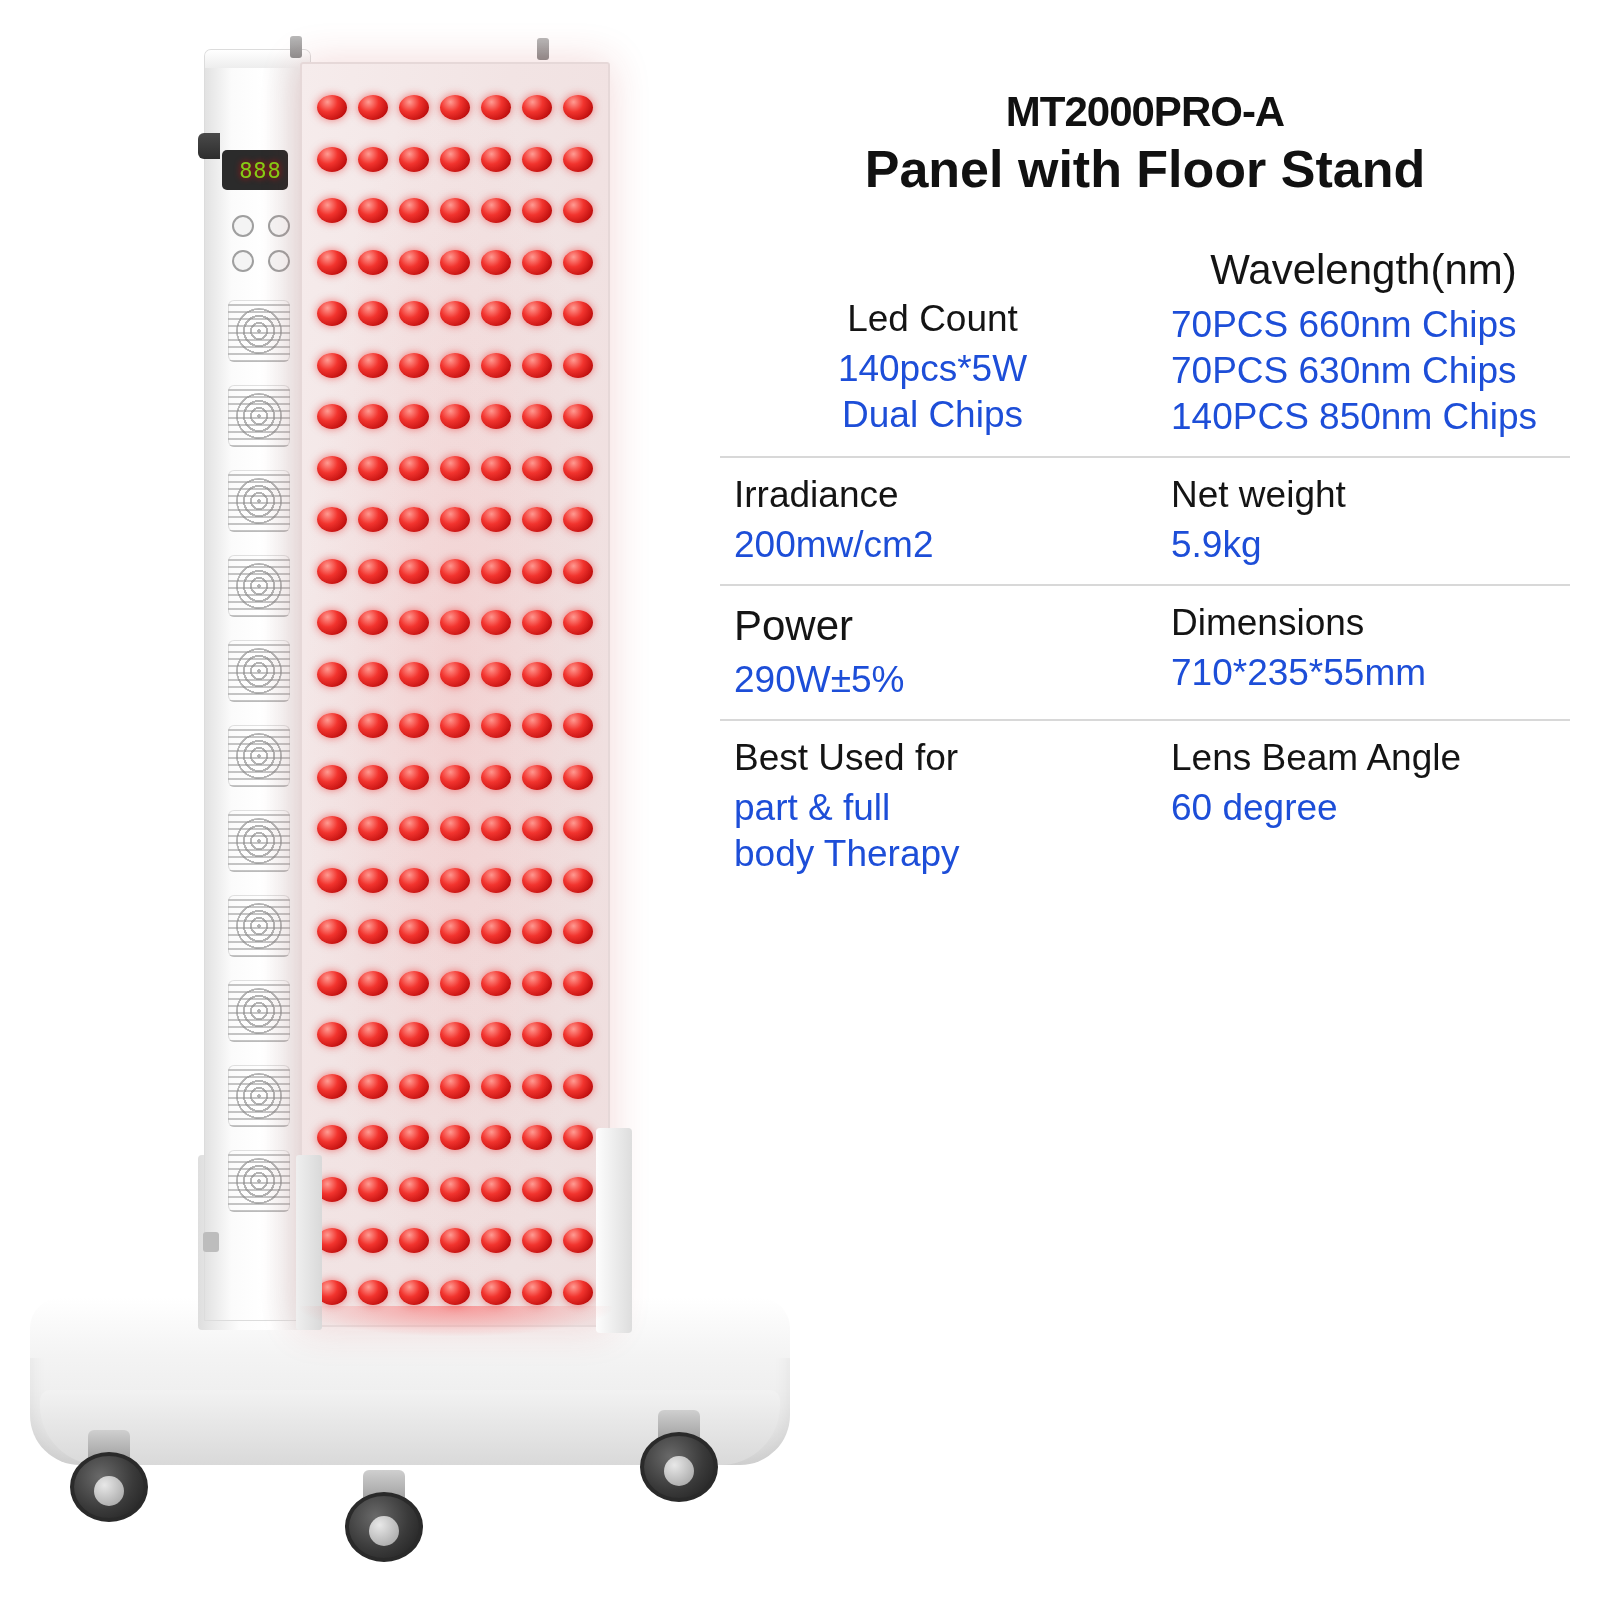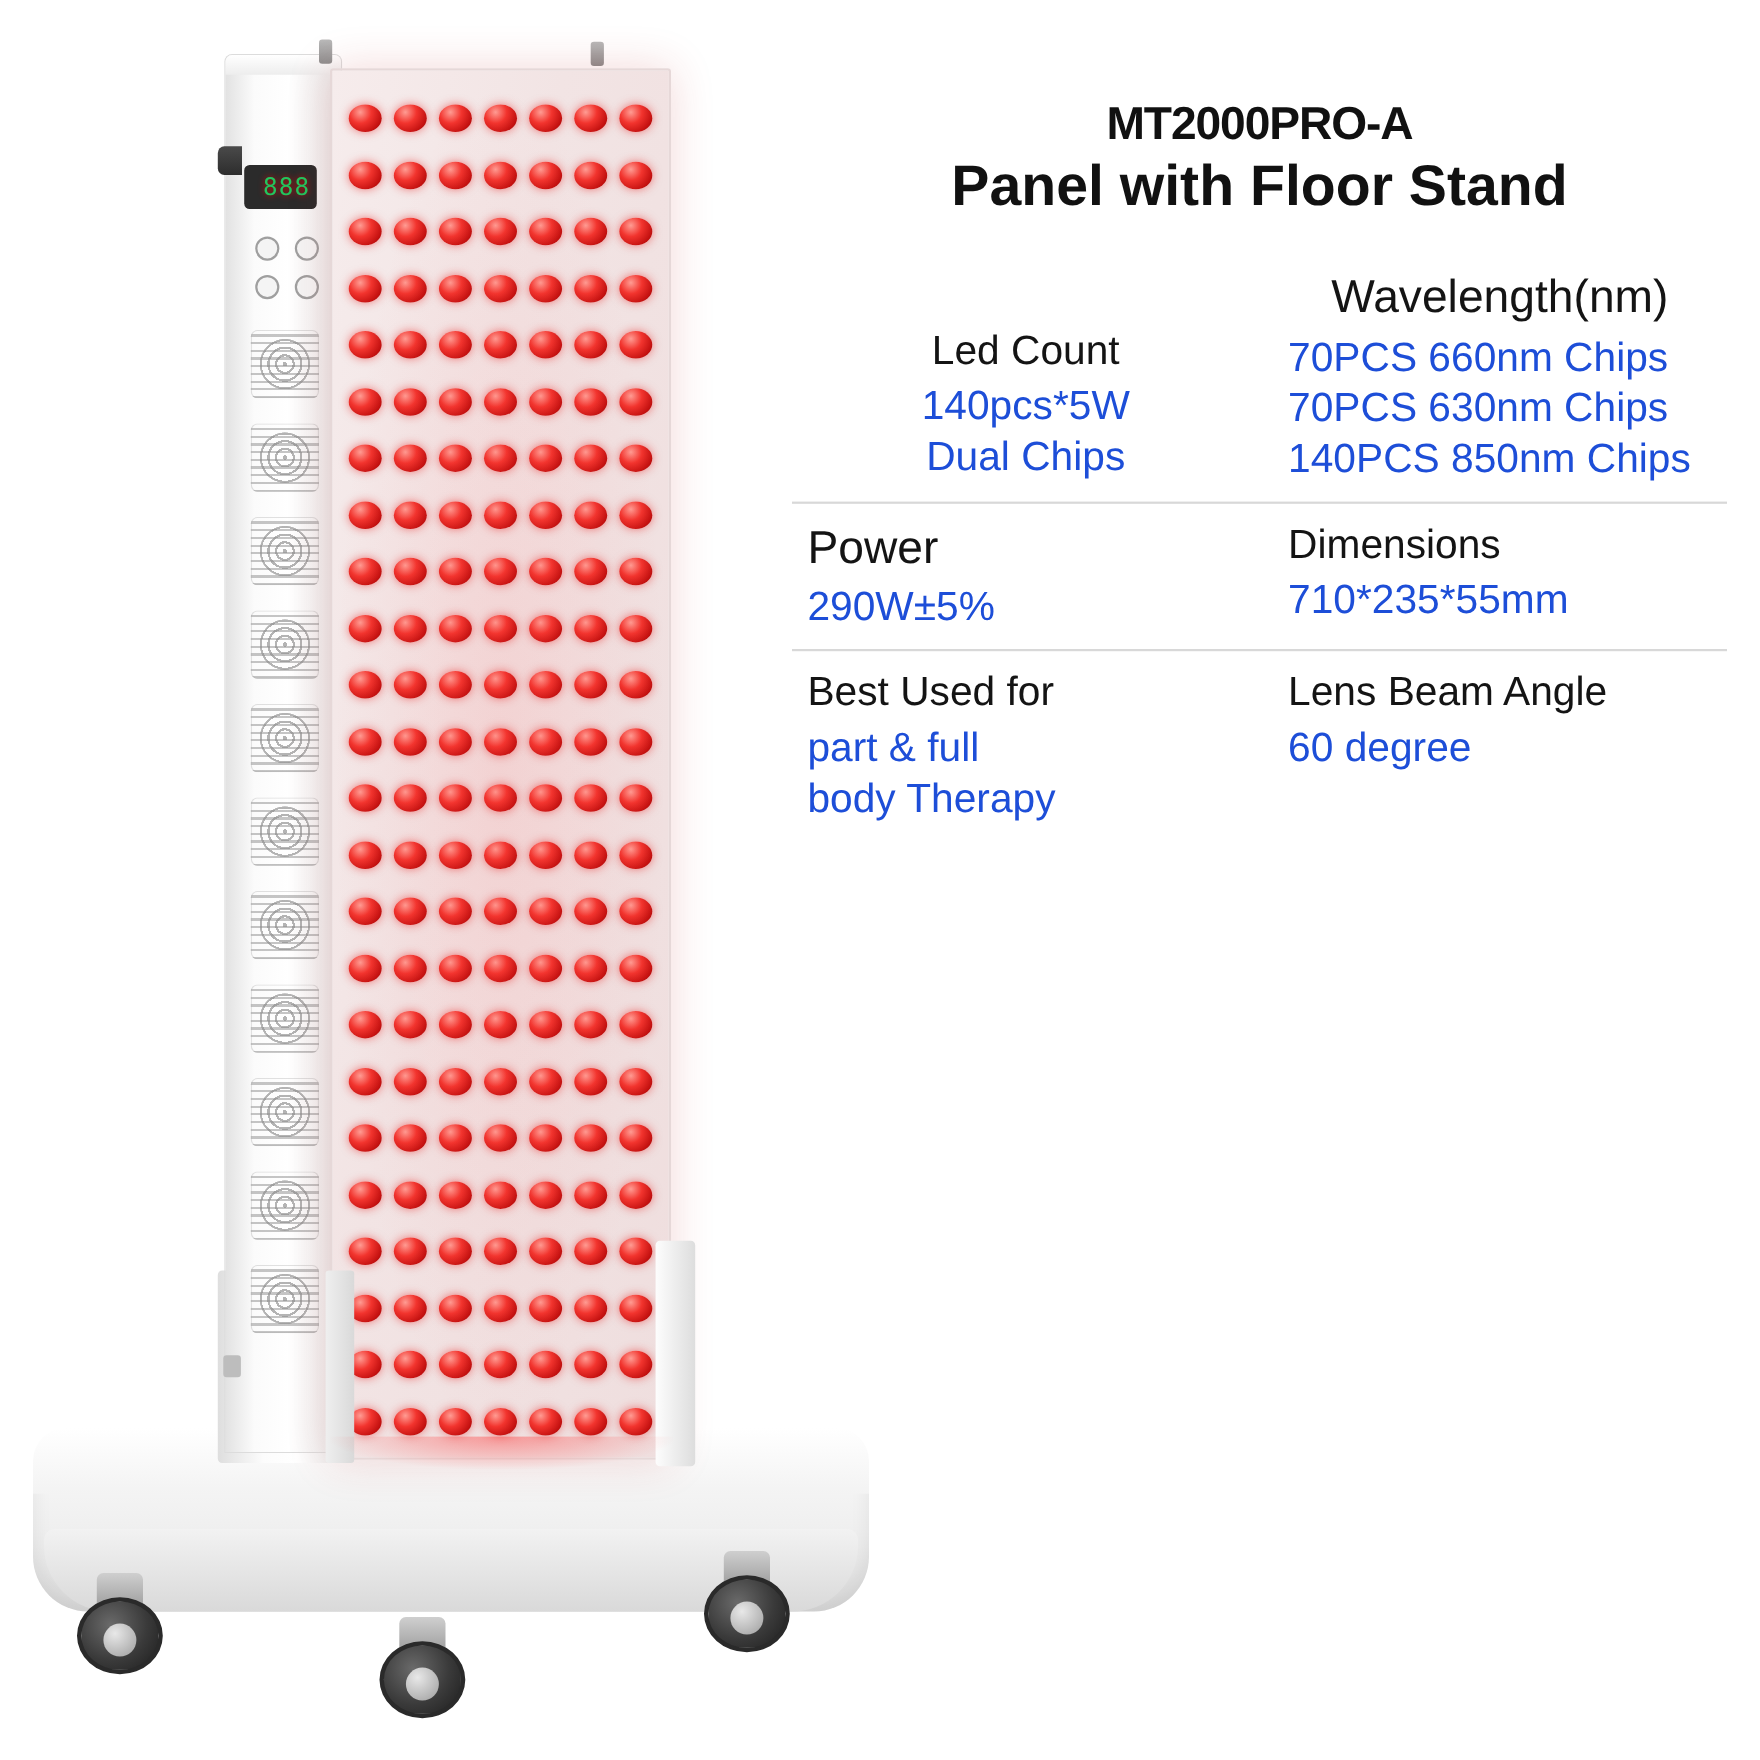--- a/index.html
+++ b/index.html
@@ -225,21 +225,21 @@
     top: 150px;
     width: 66px;
     height: 40px;
     background: #2b2b2b;
     border-radius: 5px;
     display: flex;
     align-items: center;
     justify-content: center;
   }
   .display span {
-    color: #22c55e;
+    color: #84cc16;
     font-family: "DejaVu Sans Mono", monospace;
     font-size: 22px;
     letter-spacing: 1px;
     text-shadow: 0 0 6px rgba(255,0,0,0.8);
     padding-left: 11px;
   }
   .knob {
     position: absolute;
     width: 18px;
     height: 18px;
@@ -611,20 +611,34 @@
         <div class="spec-col right">
           <div class="spec-label wave">Wavelength(nm)</div>
           <div class="spec-value">
             <span class="vline">70PCS 660nm Chips</span>
             <span class="vline">70PCS 630nm Chips</span>
             <span class="vline">140PCS 850nm Chips</span>
           </div>
         </div>
       </div>
 
+      <div class="spec-row">
+        <div class="spec-col left">
+          <div class="spec-label">Irradiance</div>
+          <div class="spec-value">
+            <span class="vline">200mw/cm2</span>
+          </div>
+        </div>
+        <div class="spec-col right">
+          <div class="spec-label">Net weight</div>
+          <div class="spec-value">
+            <span class="vline">5.9kg</span>
+          </div>
+        </div>
+      </div>
 
       <div class="spec-row">
         <div class="spec-col left">
           <div class="spec-label big">Power</div>
           <div class="spec-value">
             <span class="vline">290W±5%</span>
           </div>
         </div>
         <div class="spec-col right">
           <div class="spec-label">Dimensions</div>

